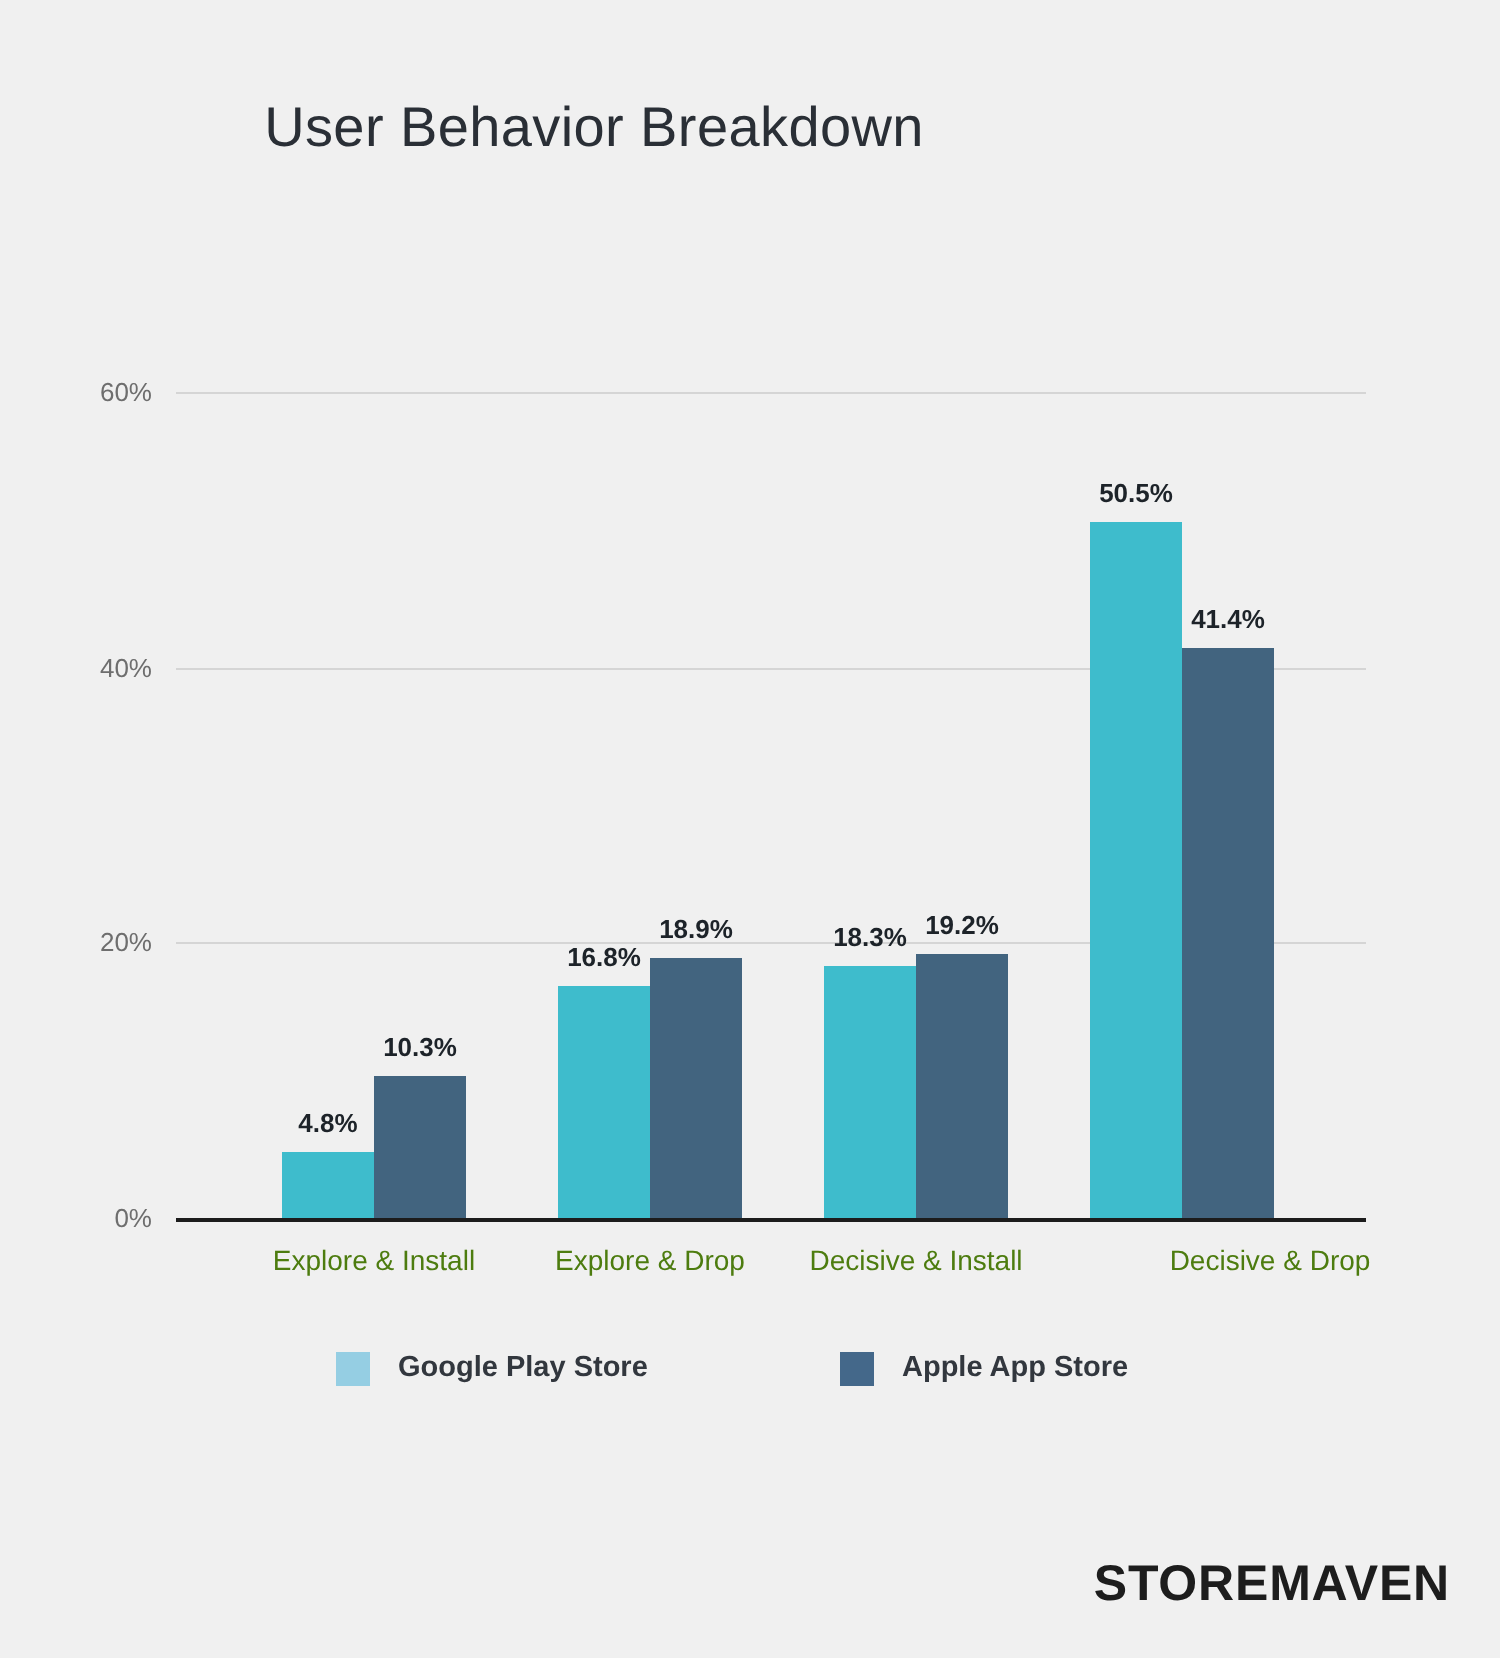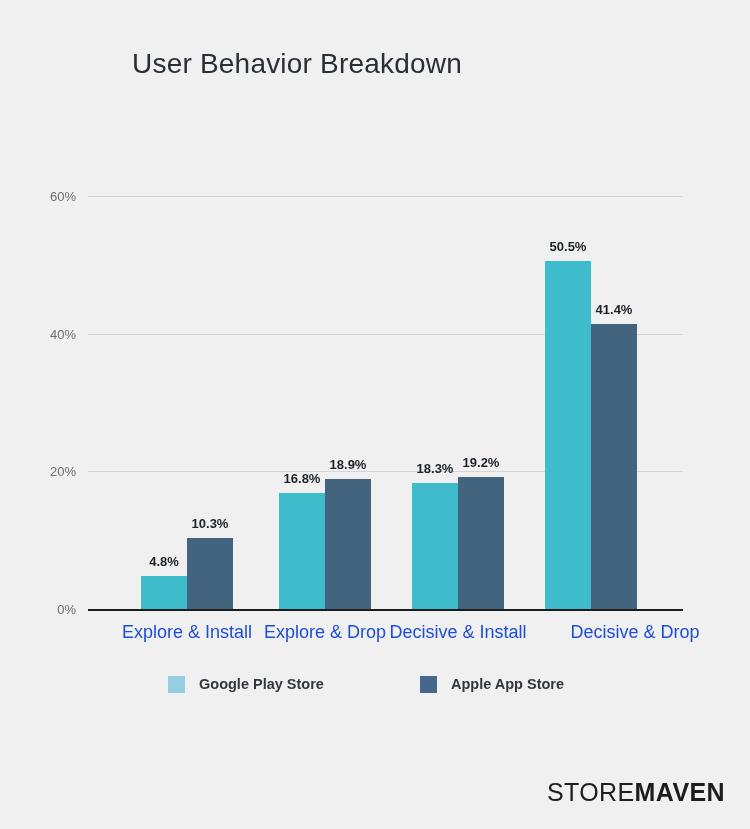--- a/index.html
+++ b/index.html
@@ -96,22 +96,22 @@
     color: #1D2329;
     white-space: nowrap;
   }
 
   
   .cat-label {
     position: absolute;
     top: 622px;
     width: 170px;
     text-align: center;
-    font-size: 18px;
-    color: #1d4ed8;
+    font-size: 14px;
+    color: #4d7c0f;
     white-space: nowrap;
   }
 
   
   .legend {
     position: absolute;
     left: 0;
     top: 673px;
     width: 750px;
     height: 24px;
@@ -139,21 +139,21 @@
   
   .logo {
     position: absolute;
     right: 25px;
     top: 778px;
     font-size: 25px;
     letter-spacing: 0.4px;
     color: #1D1D1D;
     white-space: nowrap;
   }
-  .logo .store { font-weight: 400; }
+  .logo .store { font-weight: 700; }
   .logo .maven { font-weight: 700; }
 </style>
 </head>
 <body>
 
 <div class="chart-root">
 
   <div class="chart-title">User Behavior Breakdown</div>
 
   <div class="plot">

